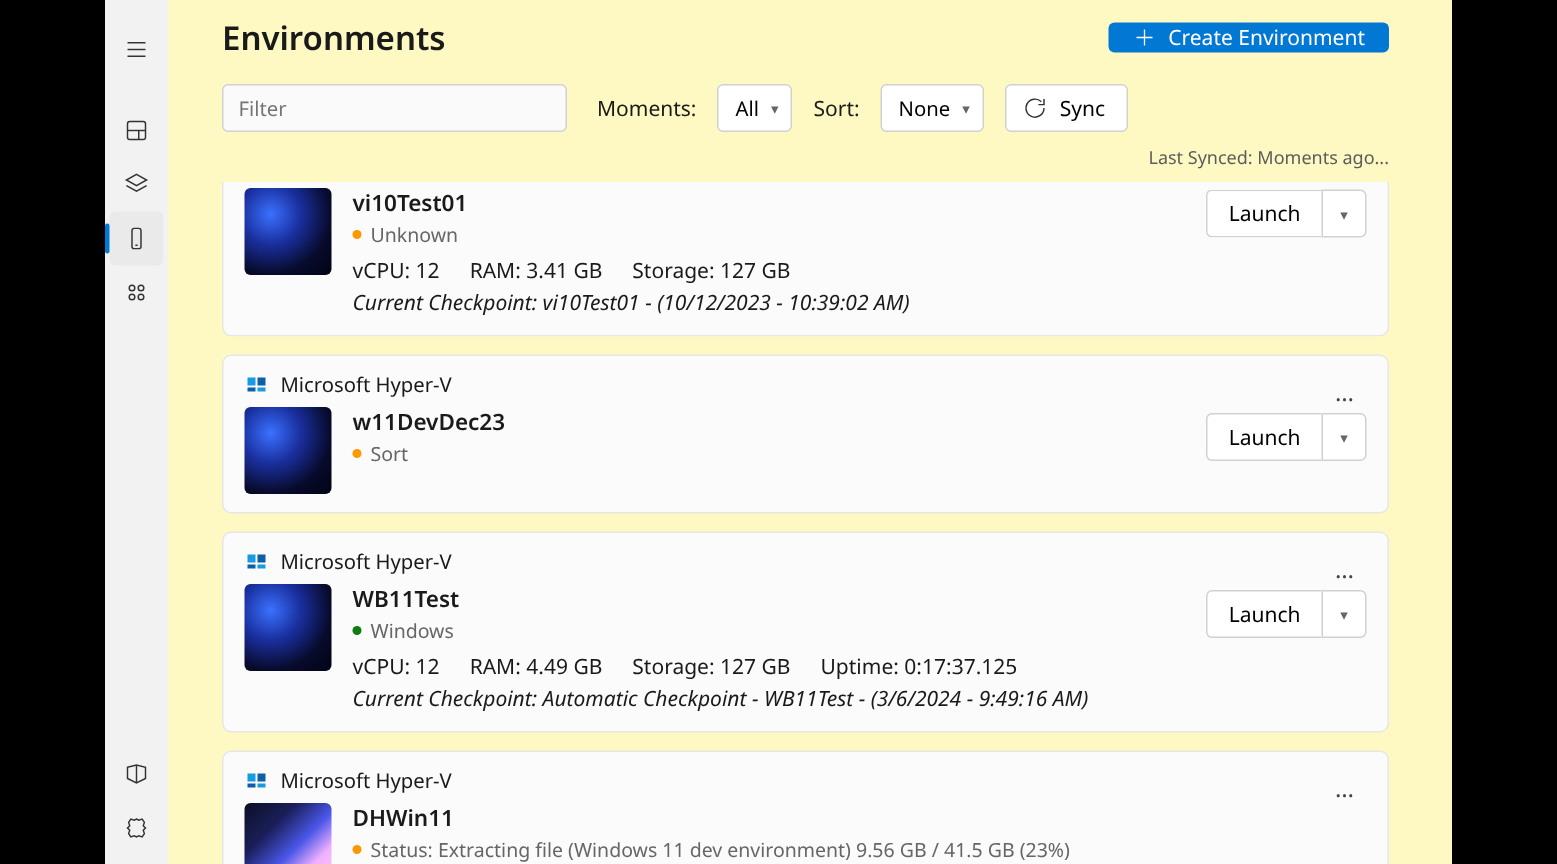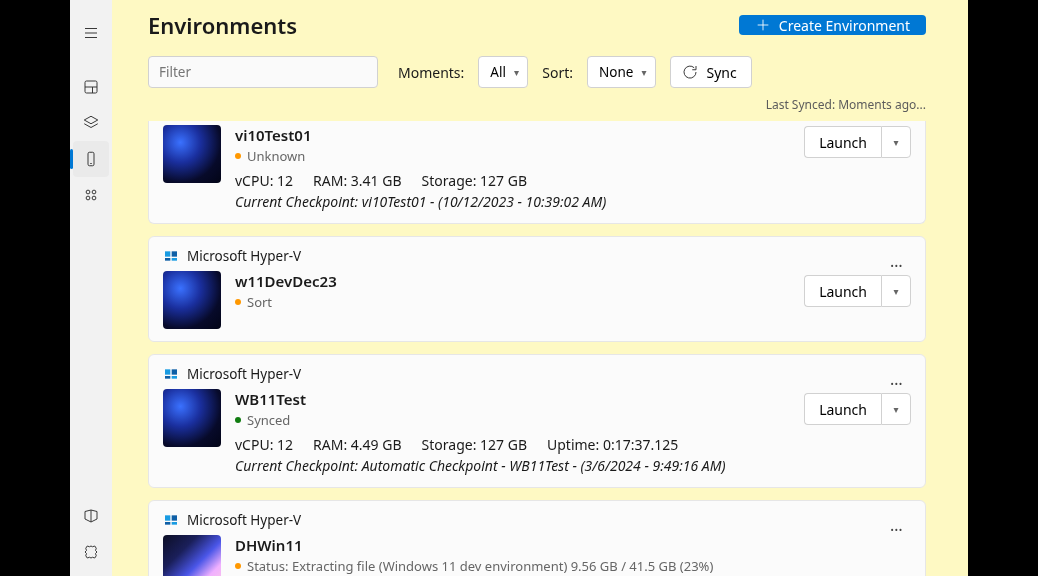--- a/index.html
+++ b/index.html
@@ -468,21 +468,21 @@
               </span>
       <span class="prov-name">Microsoft Hyper-V</span>
     </div>
     <div class="more-btn">…</div>
             <div class="card-body">
     <div class="thumb"></div>
     <div class="card-info">
       <div class="env-name">WB11Test</div>
       <div class="status-line">
         <span class="dot green"></span>
-        <span>Synced</span>
+        <span>Windows</span>
       </div>
                 <div class="stats">
       <span><span class="k">vCPU:</span> <span>12</span></span>
       <span><span class="k">RAM:</span> <span>4.49 GB</span></span>
       <span><span class="k">Storage:</span> <span>127 GB</span></span>
       <span><span class="k">Uptime:</span> <span>0:17:37.125</span></span>
     </div>
     <div class="checkpoint">
       <span>Current Checkpoint:</span>
       <span>Automatic Checkpoint - WB11Test - (3/6/2024 - 9:49:16 AM)</span>

